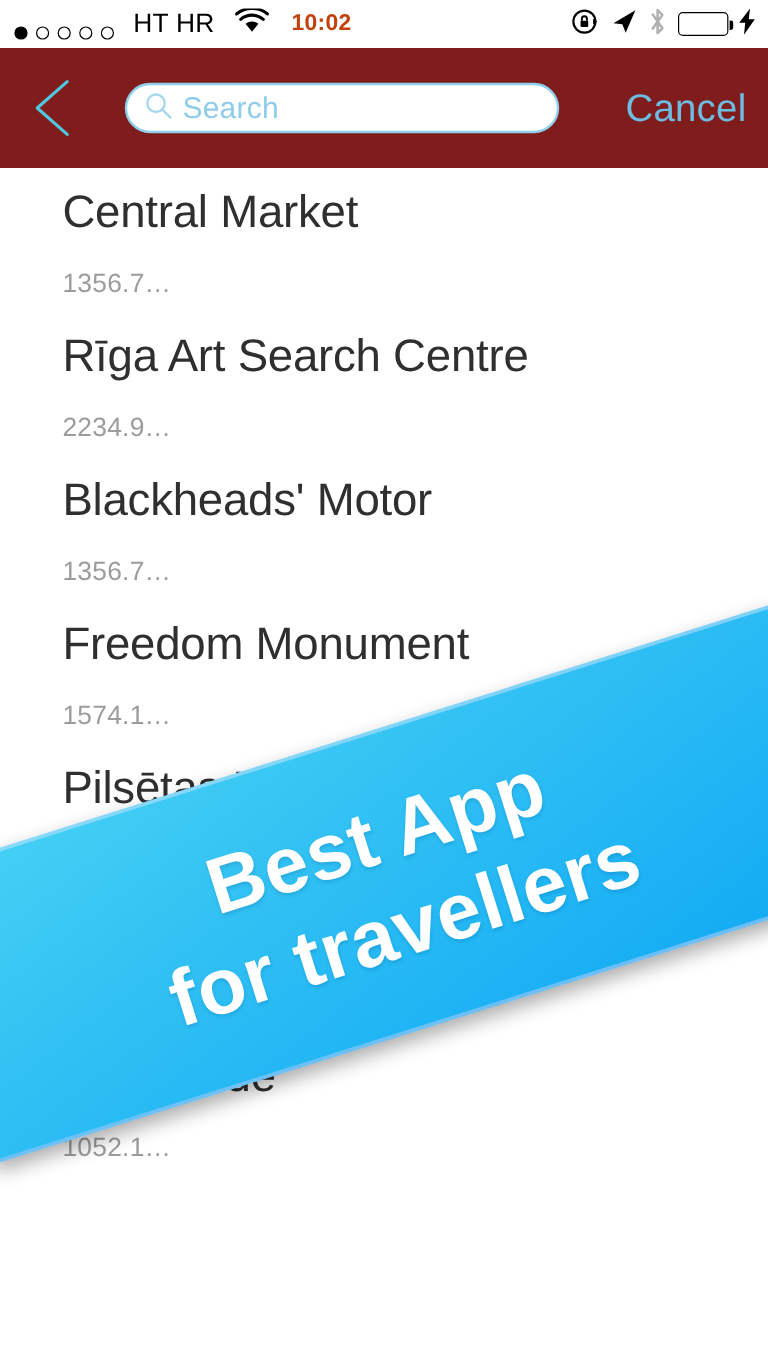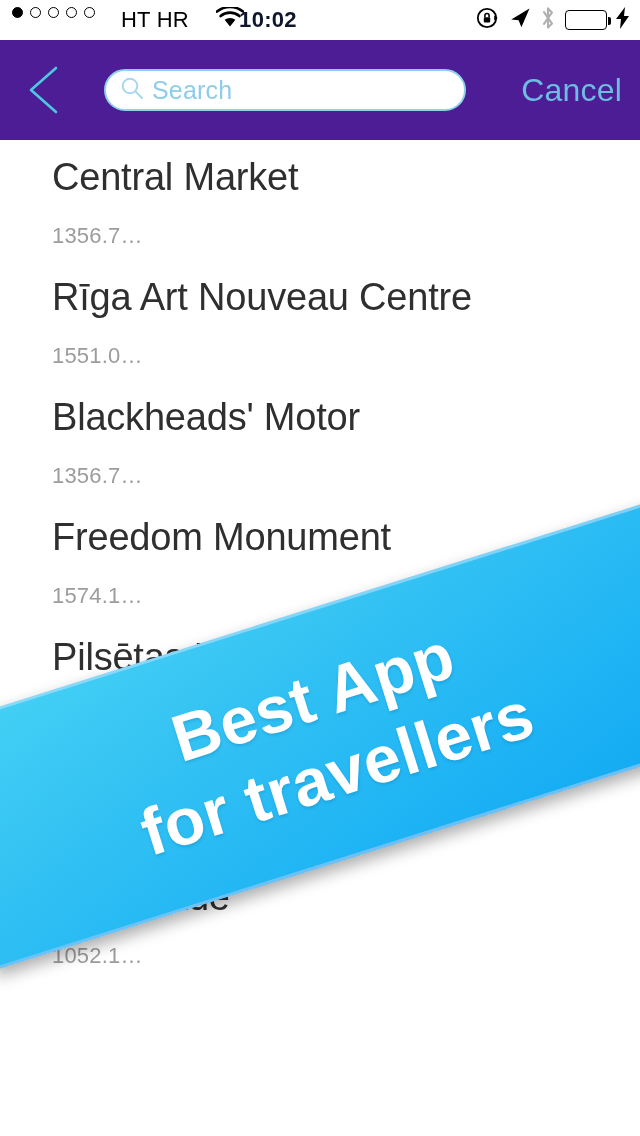--- a/index.html
+++ b/index.html
@@ -9,45 +9,45 @@
     font-family:"Liberation Sans","DejaVu Sans",sans-serif;
     overflow:hidden;
   }
   .screen { position:relative; width:640px; height:1136px; background:#fff; overflow:hidden; }
 
   
   .statusbar {
     position:absolute; top:0; left:0; width:640px; height:40px;
     display:flex; align-items:center; background:#fff;
   }
-  .sb-left { position:absolute; left:12px; display:flex; align-items:flex-start; gap:23px; }
+  .sb-left { position:absolute; left:12px; display:flex; align-items:flex-end; gap:13px; }
   .dots { display:flex; align-items:center; gap:7px; }
   .dot { width:11px; height:11px; border-radius:50%; border:1.6px solid #000; }
   .dot.filled { background:#000; }
   .carrier { font-size:22px; color:#000; letter-spacing:0.2px; margin-left:3px; font-weight:400; }
   .wifi { margin-left:4px; }
   .sb-center {
     position:absolute; left:0; width:536px; text-align:center;
-    font-size:22px; font-weight:700; color:#0f172a; letter-spacing:0.3px;
+    font-size:19px; font-weight:700; color:#c2410c; letter-spacing:0.3px;
   }
   .sb-right { position:absolute; right:10px; display:flex; align-items:center; gap:9px; }
   .batt-shell {
     position:relative; width:42px; height:20px;
     border:1.8px solid #000; border-radius:4px; padding:2px;
   }
   .batt-shell::after{
     content:""; position:absolute; right:-5px; top:6px;
     width:3px; height:8px; background:#000; border-radius:0 2px 2px 0;
   }
   .batt-fill { height:100%; background:#4cd964; border-radius:1px; }
 
   
   .header {
     position:absolute; top:40px; left:0; width:640px; height:100px;
-    display:flex; align-items:center; background:#4c1d95;
+    display:flex; align-items:center; background:#7f1d1d;
   }
   .back-chevron {
     position:absolute; left:26px; top:50%; transform:translateY(-50%);
     width:34px; height:50px; cursor:pointer;
   }
   .searchfield {
     position:absolute; left:104px; top:50%; transform:translateY(-50%);
     width:362px; height:42px;
     border:2px solid #8ed0ec; border-radius:21px;
     display:flex; align-items:center; padding:0 14px; background:#fff;
@@ -178,22 +178,22 @@
 
     <div class="cancel-btn">Cancel</div>
   </div>
 
   <div class="list">
     <div class="row">
       <div class="row-title">Central Market</div>
       <div class="row-sub">1356.7…</div>
     </div>
     <div class="row">
-      <div class="row-title">Rīga Art Nouveau Centre</div>
-      <div class="row-sub">1551.0…</div>
+      <div class="row-title">Rīga Art Search Centre</div>
+      <div class="row-sub">2234.9…</div>
     </div>
     <div class="row">
       <div class="row-title">Blackheads' Motor</div>
       <div class="row-sub">1356.7…</div>
     </div>
     <div class="row">
       <div class="row-title">Freedom Monument</div>
       <div class="row-sub">1574.1…</div>
     </div>
     <div class="row">

